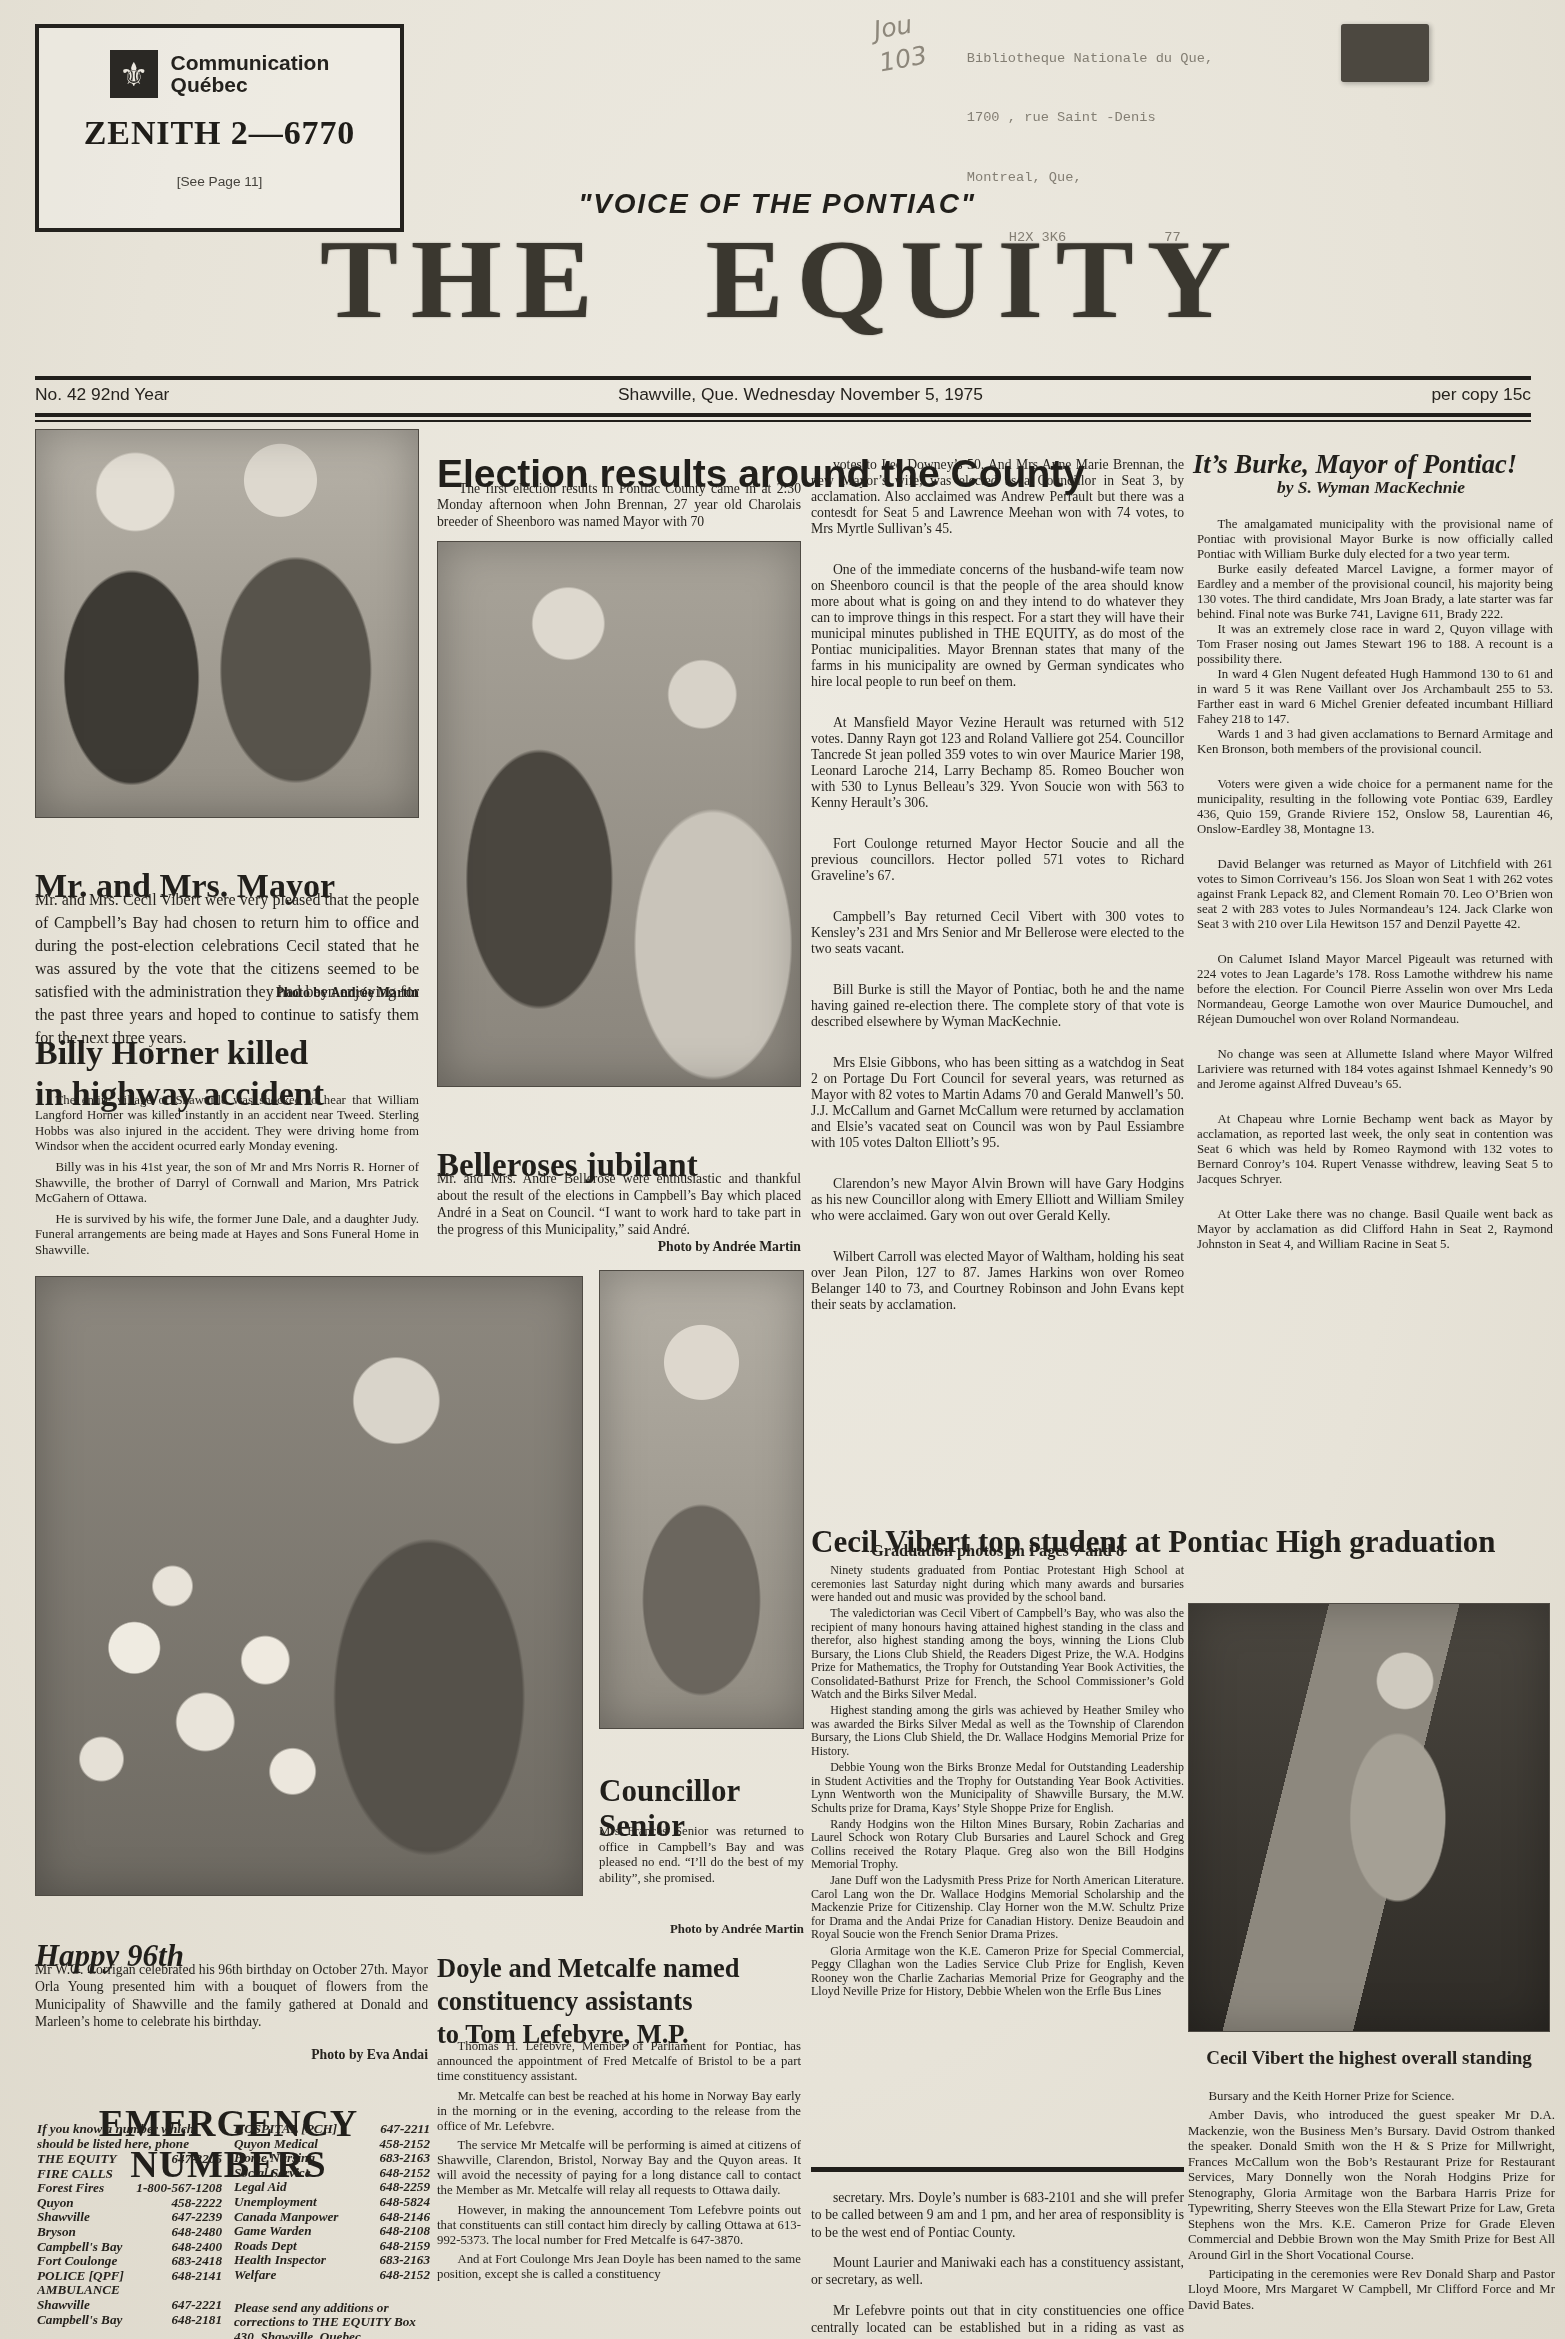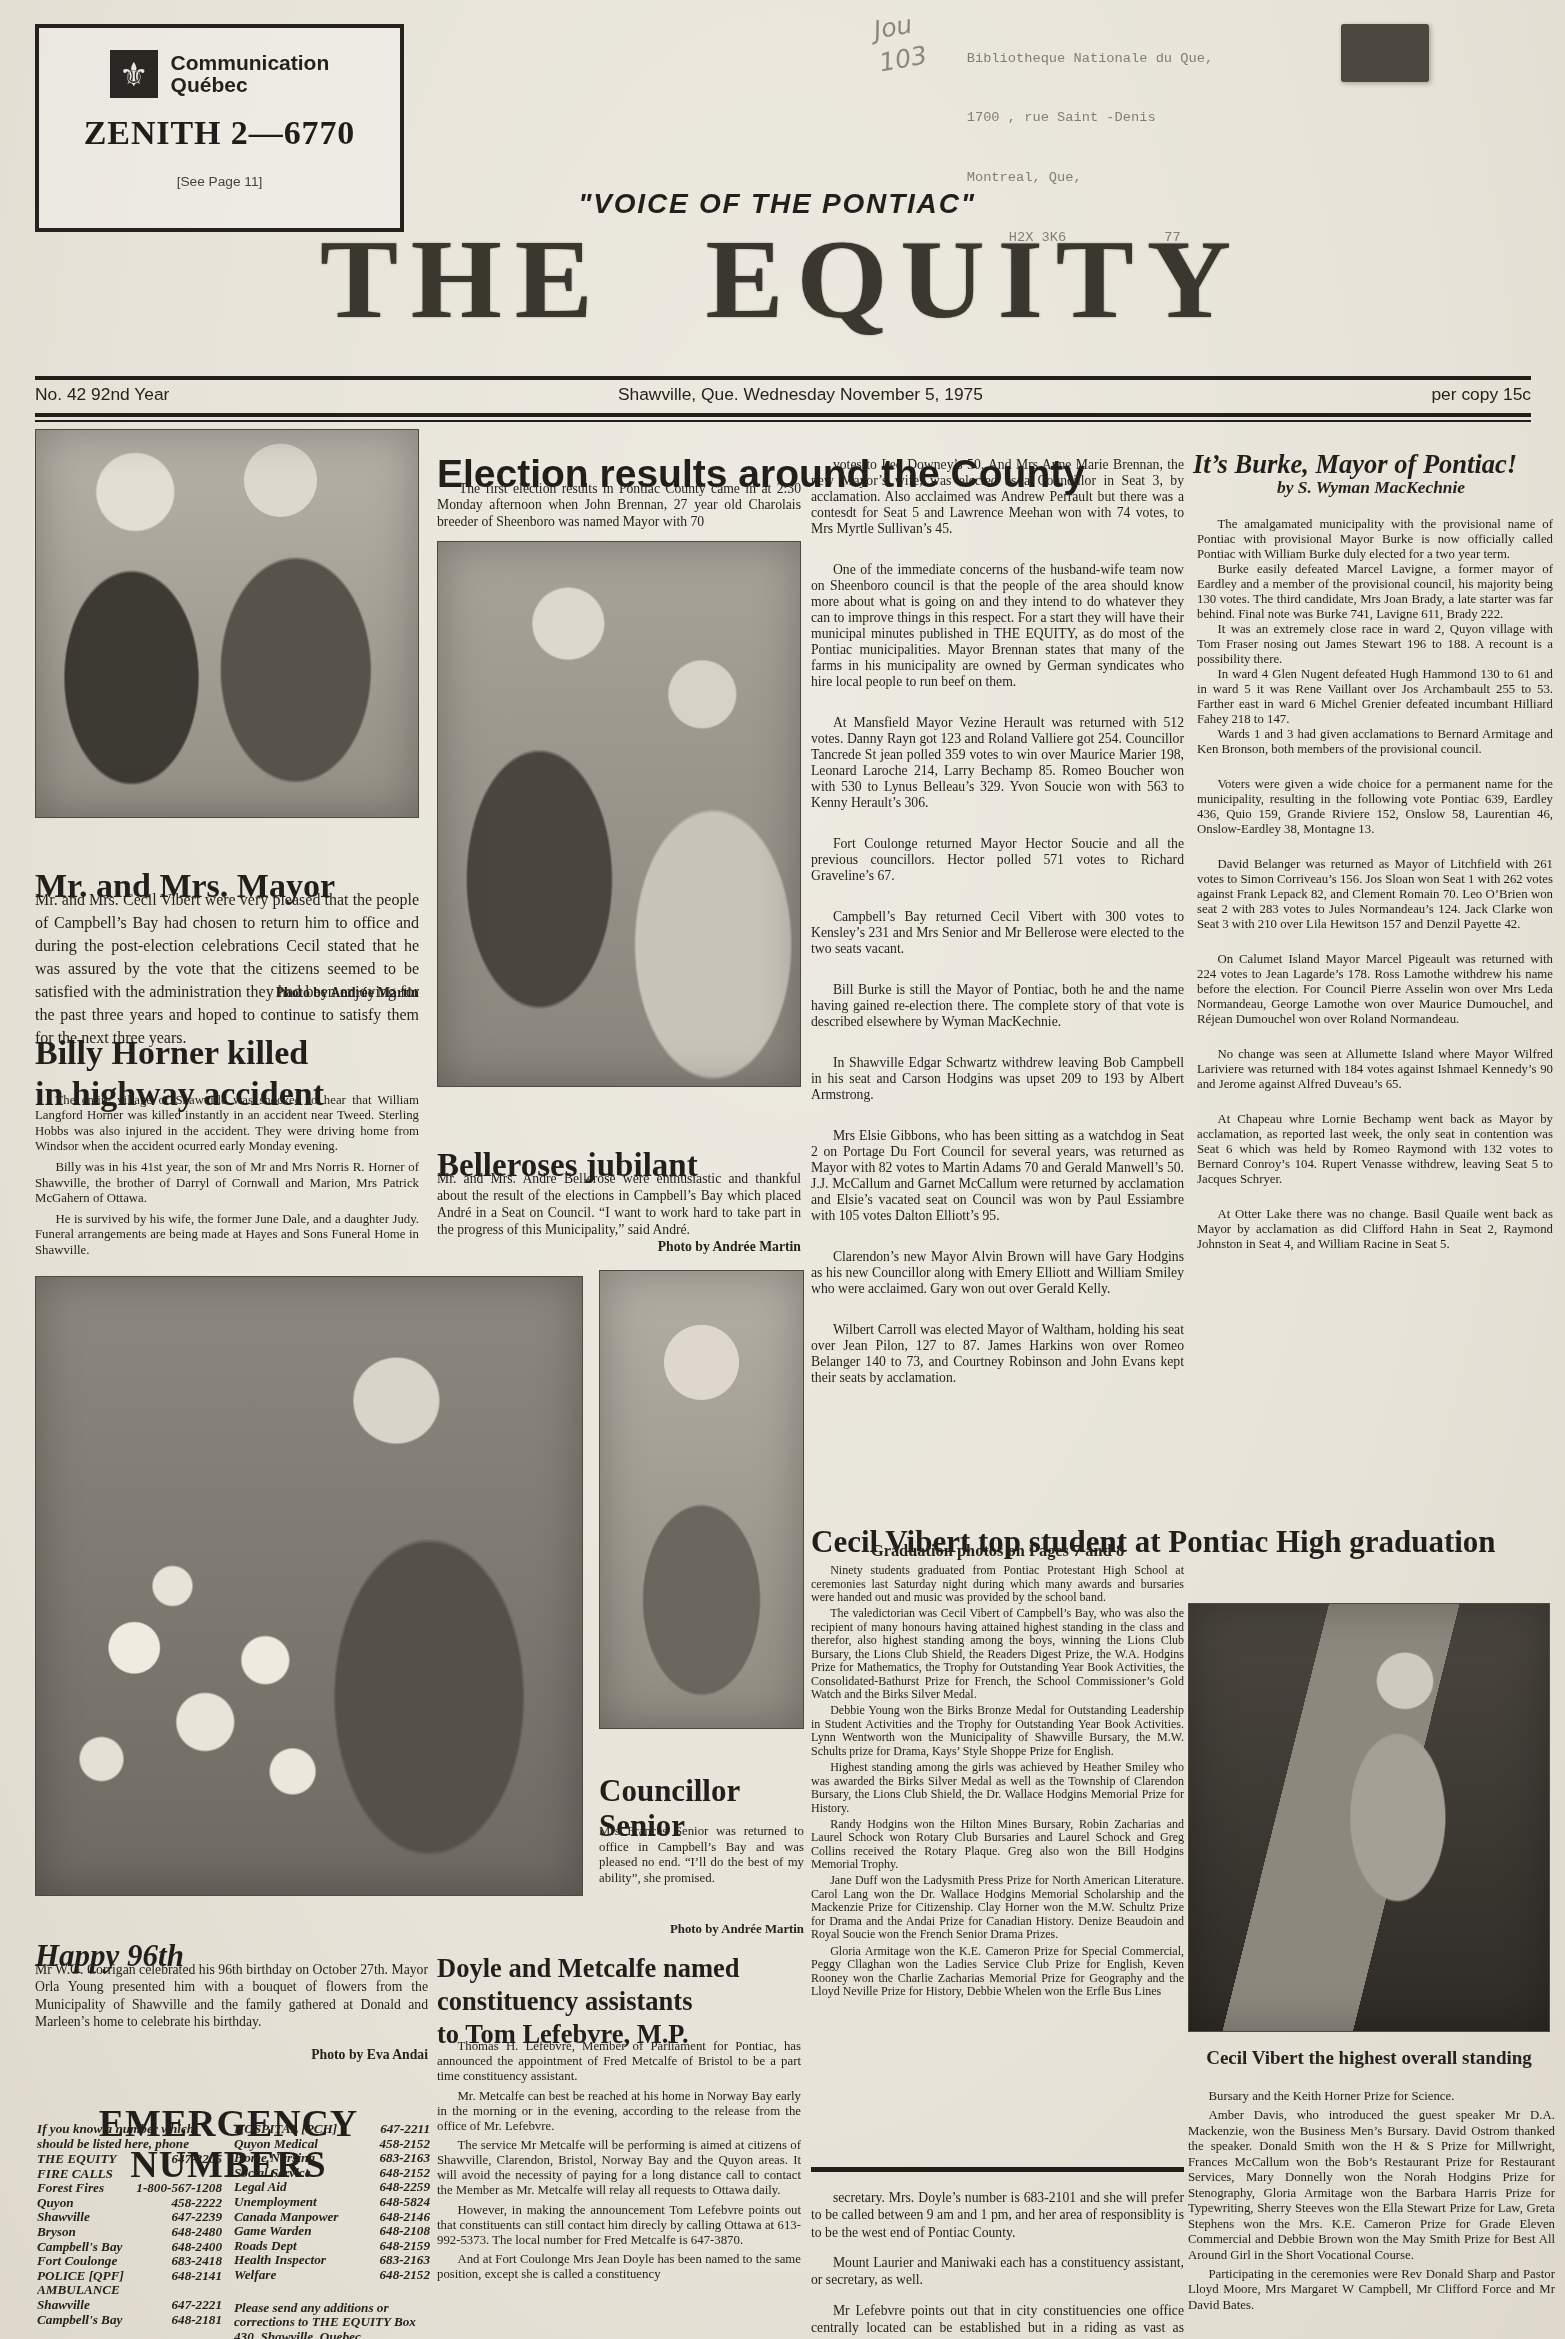--- a/index.html
+++ b/index.html
@@ -323,32 +323,31 @@
       <p data-name="paragraph">And at Fort Coulonge Mrs Jean Doyle has been named to the same position, except she is called a constituency</p>
     </div>
 
   <div class="abs col-text" id="elect-body" data-name="election-article-body">
       <p data-name="paragraph">votes to Leo Downey’s 50.  And Mrs Anne Marie Brennan, the new Mayor’s wife, was elected as a Councillor in Seat 3, by acclamation.  Also acclaimed was Andrew Perrault but there was a contesdt for Seat 5 and Lawrence Meehan won with 74 votes, to Mrs Myrtle Sullivan’s 45.</p>
       <p data-name="paragraph">One of the immediate concerns of the husband-wife team now on Sheenboro council is that the people of the area should know more about what is going on and they intend to do whatever they can to improve things in this respect.  For a start they will have their municipal minutes published in THE EQUITY, as do most of the Pontiac municipalities.  Mayor Brennan states that many of the farms in his municipality are owned by German syndicates who hire local people to run beef on them.</p>
       <p data-name="paragraph">At Mansfield Mayor Vezine Herault was returned with 512 votes.  Danny Rayn got 123 and Roland Valliere got 254.  Councillor Tancrede St jean polled 359 votes to win over Maurice Marier 198, Leonard Laroche 214, Larry Bechamp 85.  Romeo Boucher won with 530 to Lynus Belleau’s 329.  Yvon Soucie won with 563 to Kenny Herault’s 306.</p>
       <p data-name="paragraph">Fort Coulonge returned Mayor Hector Soucie and all the previous councillors.  Hector polled 571 votes to Richard Graveline’s 67.</p>
       <p data-name="paragraph">Campbell’s Bay returned Cecil Vibert with 300 votes to Kensley’s 231 and Mrs Senior and Mr Bellerose were elected to the two seats vacant.</p>
       <p data-name="paragraph">Bill Burke is still the Mayor of Pontiac, both he and the name having gained re-election there.  The complete story of that vote is described elsewhere by Wyman MacKechnie.</p>
-      <p data-name="paragraph">In Shawville Edgar Schwartz withdrew leaving Bob Campbell in his seat and Carson Hodgins was upset 209 to 193 by Albert Armstrong.</p>
       <p data-name="paragraph">Mrs Elsie Gibbons, who has been sitting as a watchdog in Seat 2 on Portage Du Fort Council for several years, was returned as Mayor with 82 votes to Martin Adams 70 and Gerald Manwell’s 50.  J.J. McCallum and Garnet McCallum were returned by acclamation and Elsie’s vacated seat on Council was won by Paul Essiambre with 105 votes Dalton Elliott’s 95.</p>
       <p data-name="paragraph">Clarendon’s new Mayor Alvin Brown will have Gary Hodgins as his new Councillor along with Emery Elliott and William Smiley who were acclaimed.  Gary won out over Gerald Kelly.</p>
       <p data-name="paragraph">Wilbert Carroll was elected Mayor of Waltham, holding his seat over Jean Pilon, 127 to 87.  James Harkins won over Romeo Belanger 140 to 73, and Courtney Robinson and John Evans kept their seats by acclamation.</p>
     </div>
   <h2 class="abs head-serif" id="grad-head" data-name="graduation-headline">Cecil Vibert top student at Pontiac High graduation</h2>
   <div class="abs" id="grad-subhead" data-name="graduation-subhead">Graduation photos on Pages 7 and 8</div>
   <div class="abs col-text" id="grad-body1" data-name="graduation-article-column1">
       <p data-name="paragraph">Ninety students graduated from Pontiac Protestant High School at ceremonies last Saturday night during which many awards and bursaries were handed out and music was provided by the school band.</p>
       <p data-name="paragraph">The valedictorian was Cecil Vibert of Campbell’s Bay, who was also the recipient of many honours having attained highest standing in the class and therefor, also highest standing among the boys, winning the Lions Club Bursary, the Lions Club Shield, the Readers Digest Prize, the W.A. Hodgins Prize for Mathematics, the Trophy for Outstanding Year Book Activities, the Consolidated-Bathurst Prize for French, the School Commissioner’s Gold Watch and the Birks Silver Medal.</p>
+      <p data-name="paragraph">Highest standing among the girls was achieved by Heather Smiley who was awarded the Birks Silver Medal as well as the Township of Clarendon Bursary, the Lions Club Shield, the Dr. Wallace Hodgins Memorial Prize for History.</p>
       <p data-name="paragraph">Debbie Young won the Birks Bronze Medal for Outstanding Leadership in Student Activities and the Trophy for Outstanding Year Book Activities.  Lynn Wentworth won the Municipality of Shawville Bursary, the M.W. Schults prize for Drama, Kays’ Style Shoppe Prize for English.</p>
-      <p data-name="paragraph">Highest standing among the girls was achieved by Heather Smiley who was awarded the Birks Silver Medal as well as the Township of Clarendon Bursary, the Lions Club Shield, the Dr. Wallace Hodgins Memorial Prize for History.</p>
       <p data-name="paragraph">Randy Hodgins won the Hilton Mines Bursary, Robin Zacharias and Laurel Schock won Rotary Club Bursaries and Laurel Schock and Greg Collins received the Rotary Plaque.  Greg also won the Bill Hodgins Memorial Trophy.</p>
       <p data-name="paragraph">Jane Duff won the Ladysmith Press Prize for North American Literature.  Carol Lang won the Dr. Wallace Hodgins Memorial Scholarship and the Mackenzie Prize for Citizenship.  Clay Horner won the M.W. Schultz Prize for Drama and the Andai Prize for Canadian History.  Denize Beaudoin and Royal Soucie won the French Senior Drama Prizes.</p>
       <p data-name="paragraph">Gloria Armitage won the K.E. Cameron Prize for Special Commercial, Peggy Cllaghan won the Ladies Service Club Prize for English, Keven Rooney won the Charlie Zacharias Memorial Prize for Geography and the Lloyd Neville Prize for History, Debbie Whelen won the Erfle Bus Lines</p>
     </div>
   <div class="abs rule" id="rule-mid" data-name="section-divider-rule"></div>
   <div class="abs col-text" id="doyle-cont" data-name="doyle-article-continuation">
       <p data-name="paragraph">secretary.  Mrs. Doyle’s number is 683-2101 and she will prefer to be called between 9 am and 1 pm, and her area of responsiblity is to be the west end of Pontiac County.</p>
       <p data-name="paragraph">Mount Laurier and Maniwaki each has a constituency assistant, or secretary, as well.</p>
       <p data-name="paragraph">Mr Lefebvre points out that in city constituencies one office centrally located can be established but in a riding as vast as Pontiac several offices are more useful.</p>
     </div>

